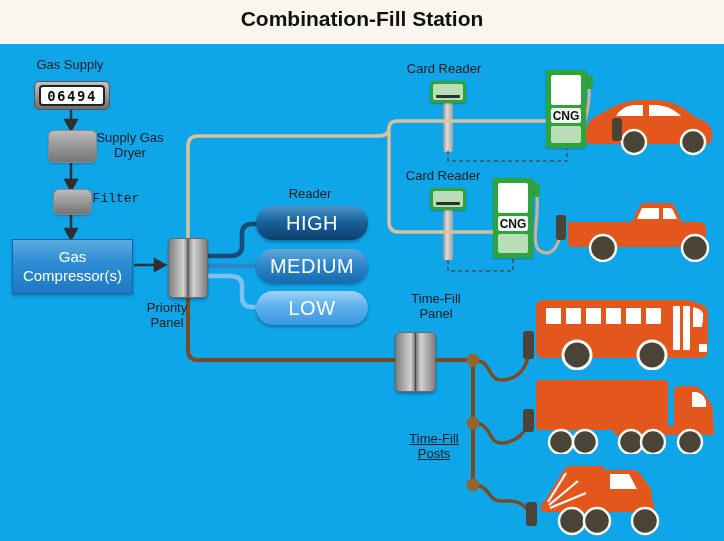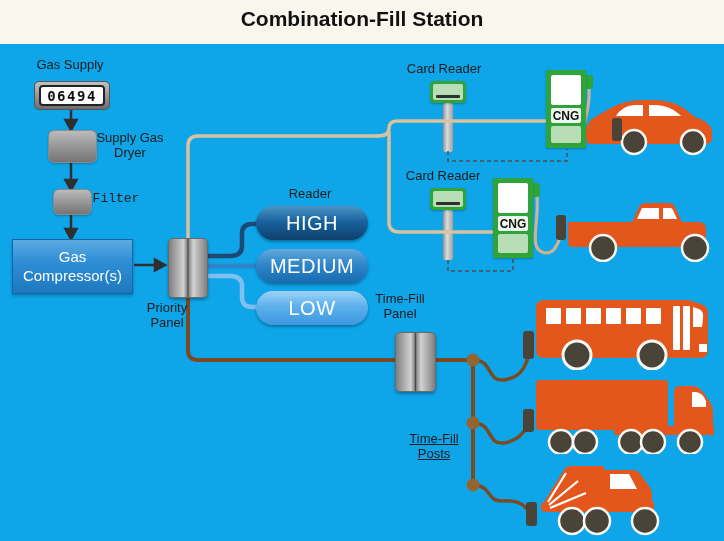--- a/index.html
+++ b/index.html
@@ -154,21 +154,21 @@
   </div>
 
   <svg class="vehicle" style="left:556px;top:198px;" width="160" height="64" viewBox="0 0 160 64">
     <path d="M12,24 L76,24 L83,9 Q85,5 90,5 L113,5 Q117,5 119,9 L126,24 L143,24 Q150,24 150,31 L150,43 Q150,49 144,49 L16,49 Q12,49 12,44 Z" fill="#E4571C"></path>
     <path d="M86,10 L103,10 L103,21 L81,21 Z" fill="#fff"></path>
     <path d="M107,10 L114,10 Q116,10 117,12 L121,21 L107,21 Z" fill="#fff"></path>
     <circle cx="47" cy="50" r="13" fill="#4a4337" stroke="#fbfaf7" stroke-width="2.5"></circle>
     <circle cx="139" cy="50" r="13" fill="#4a4337" stroke="#fbfaf7" stroke-width="2.5"></circle>
   </svg>
 
-  <div class="lbl" style="left:368px;top:292px;width:64px;">Time-Fill Panel</div>
+  <div class="lbl" style="left:404px;top:292px;width:64px;">Time-Fill Panel</div>
   <div class="panel" style="left:395px;top:332px;width:39px;height:58px;"></div>
   <div class="lbl" style="left:403px;top:432px;width:62px;text-decoration:underline;">Time-Fill Posts</div>
 
   <svg class="vehicle" style="left:530px;top:292px;" width="186" height="78" viewBox="0 0 186 78">
     <path d="M14,8 L158,8 L171,12 Q178,14 178,22 L178,58 Q178,66 170,66 L14,66 Q6,66 6,58 L6,16 Q6,8 14,8 Z" fill="#E4571C"></path>
     <g fill="#fff">
       <rect x="16" y="16" width="15" height="16" rx="1"></rect>
         <rect x="36" y="16" width="15" height="16" rx="1"></rect>
       <rect x="56" y="16" width="15" height="16" rx="1"></rect>
         <rect x="76" y="16" width="15" height="16" rx="1"></rect>

